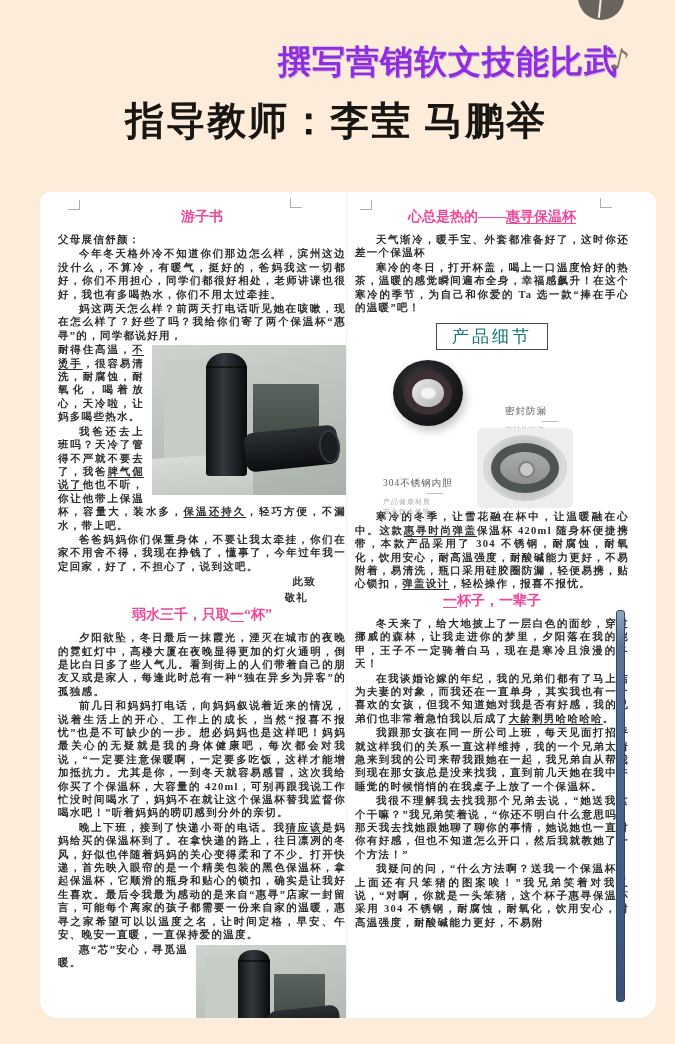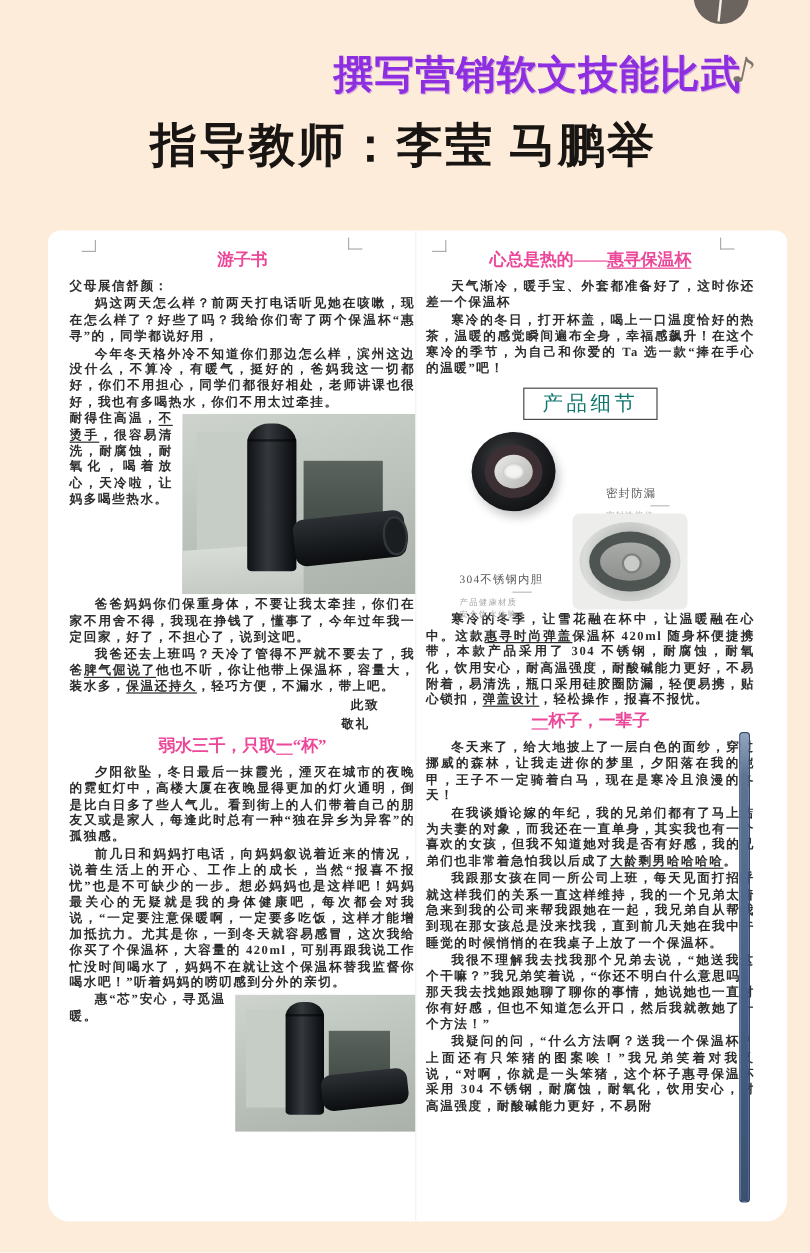--- a/index.html
+++ b/index.html
@@ -105,44 +105,45 @@
   <div class="doc">
     <div class="pagesplit"></div>
     <div class="cm br cm1"></div>
     <div class="cm bl cm2"></div>
     <div class="cm br cm3"></div>
     <div class="cm bl cm4"></div>
 
     <div class="col col-left">
       <div class="art-title">游子书</div>
       <p>父母展信舒颜：</p>
+      <p class="ind">今年冬天格外冷不知道你们那边怎么样，滨州这边没什么，不算冷，有暖气，挺好的，爸妈我这一切都好，你们不用担心，同学们都很好相处，老师讲课也很好，我也有多喝热水，你们不用太过牵挂。</p>
       <p class="ind">妈这两天怎么样？前两天打电话听见她在咳嗽，现在怎么样了？好些了吗？我给你们寄了两个保温杯“惠寻”的，同学都说好用，</p>
-      <p class="ind">今年冬天格外冷不知道你们那边怎么样，滨州这边没什么，不算冷，有暖气，挺好的，爸妈我这一切都好，你们不用担心，同学们都很好相处，老师讲课也很好，我也有多喝热水，你们不用太过牵挂。</p>
 
       <div class="photo photo1">
         <div class="panel"></div>
         <div class="block-dark"></div>
         <div class="pedestal"></div>
         <div class="bottle">
           <div class="capline"></div>
         </div>
         <div class="bottle2">
           <div class="bottle2cap"></div>
         </div>
       </div>
 
       <p><span>耐得住高温，</span><span class="u">不烫手</span><span>，很容易清洗，耐腐蚀，耐氧化，喝着放心，天冷啦，让妈多喝些热水。</span></p>
+      <p class="ind"><span>我爸还去上班吗？天冷了管得不严就不要去了，我爸</span><span class="u">脾气倔说了</span><span>他也不听，你让他带上保温杯，容量大，装水多，</span><span class="u">保温还持久</span><span>，轻巧方便，不漏水，带上吧。</span></p>
       <p class="ind clear">爸爸妈妈你们保重身体，不要让我太牵挂，你们在家不用舍不得，我现在挣钱了，懂事了，今年过年我一定回家，好了，不担心了，说到这吧。</p>
-      <p class="ind"><span>我爸还去上班吗？天冷了管得不严就不要去了，我爸</span><span class="u">脾气倔说了</span><span>他也不听，你让他带上保温杯，容量大，装水多，</span><span class="u">保温还持久</span><span>，轻巧方便，不漏水，带上吧。</span></p>
       <p class="closing1">此致</p>
       <p class="closing2">敬礼</p>
 
       <div class="art-title mt"><span>弱水三千，只取</span><span class="u">一</span><span>“杯”</span></div>
       <p class="ind">夕阳欲坠，冬日最后一抹霞光，湮灭在城市的夜晚的霓虹灯中，高楼大厦在夜晚显得更加的灯火通明，倒是比白日多了些人气儿。看到街上的人们带着自己的朋友又或是家人，每逢此时总有一种“独在异乡为异客”的孤独感。</p>
       <p class="ind">前几日和妈妈打电话，向妈妈叙说着近来的情况，说着生活上的开心、工作上的成长，当然“报喜不报忧”也是不可缺少的一步。想必妈妈也是这样吧！妈妈最关心的无疑就是我的身体健康吧，每次都会对我说，“一定要注意保暖啊，一定要多吃饭，这样才能增加抵抗力。尤其是你，一到冬天就容易感冒，这次我给你买了个保温杯，大容量的 420ml，可别再跟我说工作忙没时间喝水了，妈妈不在就让这个保温杯替我监督你喝水吧！”听着妈妈的唠叨感到分外的亲切。</p>
+      <p class="ind"><span>晚上下班，接到了快递小哥的电话。我</span><span class="u">猜应该</span><span>是妈妈给买的保温杯到了。在拿快递的路上，往日凛冽的冬风，好似也伴随着妈妈的关心变得柔和了不少。打开快递，首先映入眼帘的是一个精美包装的黑色保温杯，拿起保温杯，它顺滑的瓶身和贴心的锁扣，确实是让我好生喜欢。最后令我最为感动的是来自“惠寻”店家一封留言，可能每个离家的孩子都需要一份来自家的温暖，惠寻之家希望可以以温度之名，让时间定格，早安、午安、晚安一直暖，一直保持爱的温度。</span></p>
 
       <div class="photo photo3">
         <div class="panel"></div>
         <div class="block-dark"></div>
 
         <div class="bottle">
           <div class="capline"></div>
         </div>
         <div class="bottle2">
           

